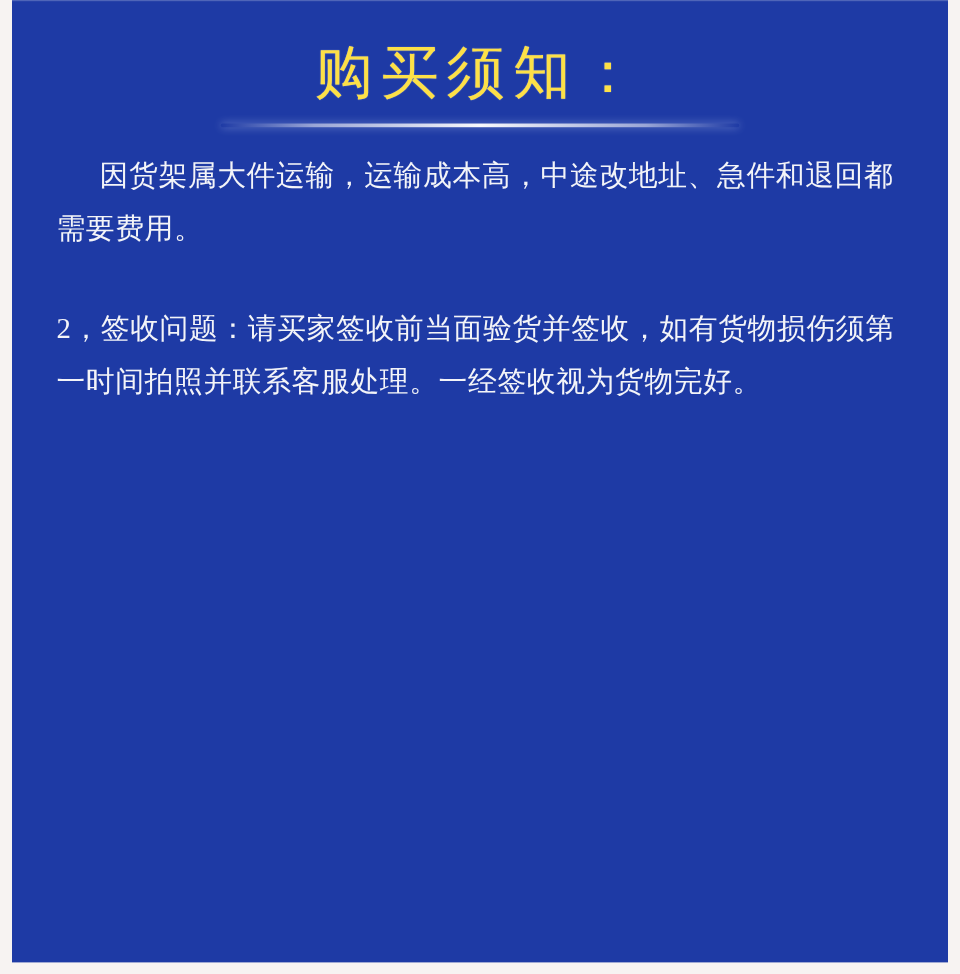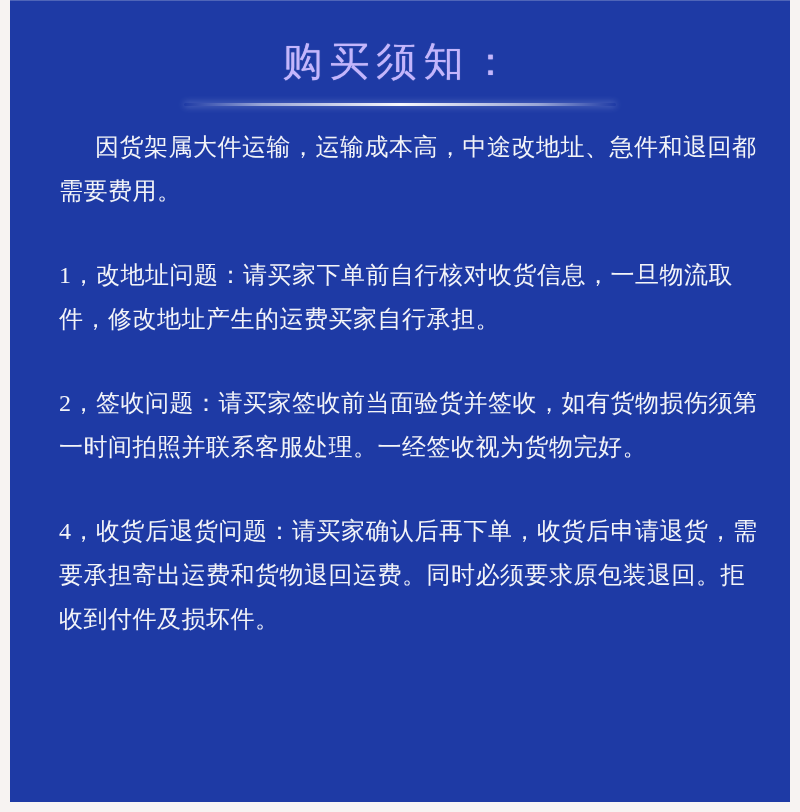--- a/index.html
+++ b/index.html
@@ -29,23 +29,23 @@
     display: block;
     height: 1px;
     background: rgba(255,255,255,0.22);
   }
   .title-wrap {
     padding-top: 32px;
     text-align: center;
   }
   .notice-title {
     display: inline-block;
-    font-size: 40px;
+    font-size: 48px;
     line-height: 58px;
-    color: #c4b5fd;
+    color: #fde047;
     letter-spacing: 7px;
     font-weight: 400;
     text-shadow: 0 0 1px rgba(255,255,255,0.5);
   }
   .title-divider {
     width: 432px;
     height: 3px;
     margin: 12px auto 0 auto;
     border-radius: 2px;
     background: linear-gradient(90deg,
@@ -58,21 +58,21 @@
   }
   .notice-body {
     margin-top: 19px;
     padding: 0 24px 0 33px;
     color: #f3f4f8;
     font-size: 24px;
     line-height: 44px;
     letter-spacing: 0.5px;
   }
   .notice-paragraph {
-    margin: 0 0 40px 16px;
+    margin: 0 0 40px 4px;
     font-family: Liberation Serif, serif;
   }
   .notice-paragraph.intro {
     text-indent: 36px;
   }
   .notice-paragraph:last-child {
     margin-bottom: 0;
   }
 </style>
 </head>
@@ -81,21 +81,19 @@
 <div class="notice-panel">
 
   <div class="title-wrap">
     <span class="notice-title">购买须知：</span>
     <div class="title-divider"></div>
   </div>
 
   <div class="notice-body">
     <p class="notice-paragraph intro">因货架属大件运输，运输成本高，中途改地址、急件和退回都需要费用。</p>
 
-    <p class="notice-paragraph">1，改地址问题：请买家下单前自行核对收货信息，一旦物流取件，修改地址产生的运费买家自行承担。</p>
 
 
     <p class="notice-paragraph">2，签收问题：请买家签收前当面验货并签收，如有货物损伤须第一时间拍照并联系客服处理。一经签收视为货物完好。</p>
 
-    <p class="notice-paragraph">4，收货后退货问题：请买家确认后再下单，收货后申请退货，需要承担寄出运费和货物退回运费。同时必须要求原包装退回。拒收到付件及损坏件。</p>
   </div>
 
 </div>
 
 </body></html>

